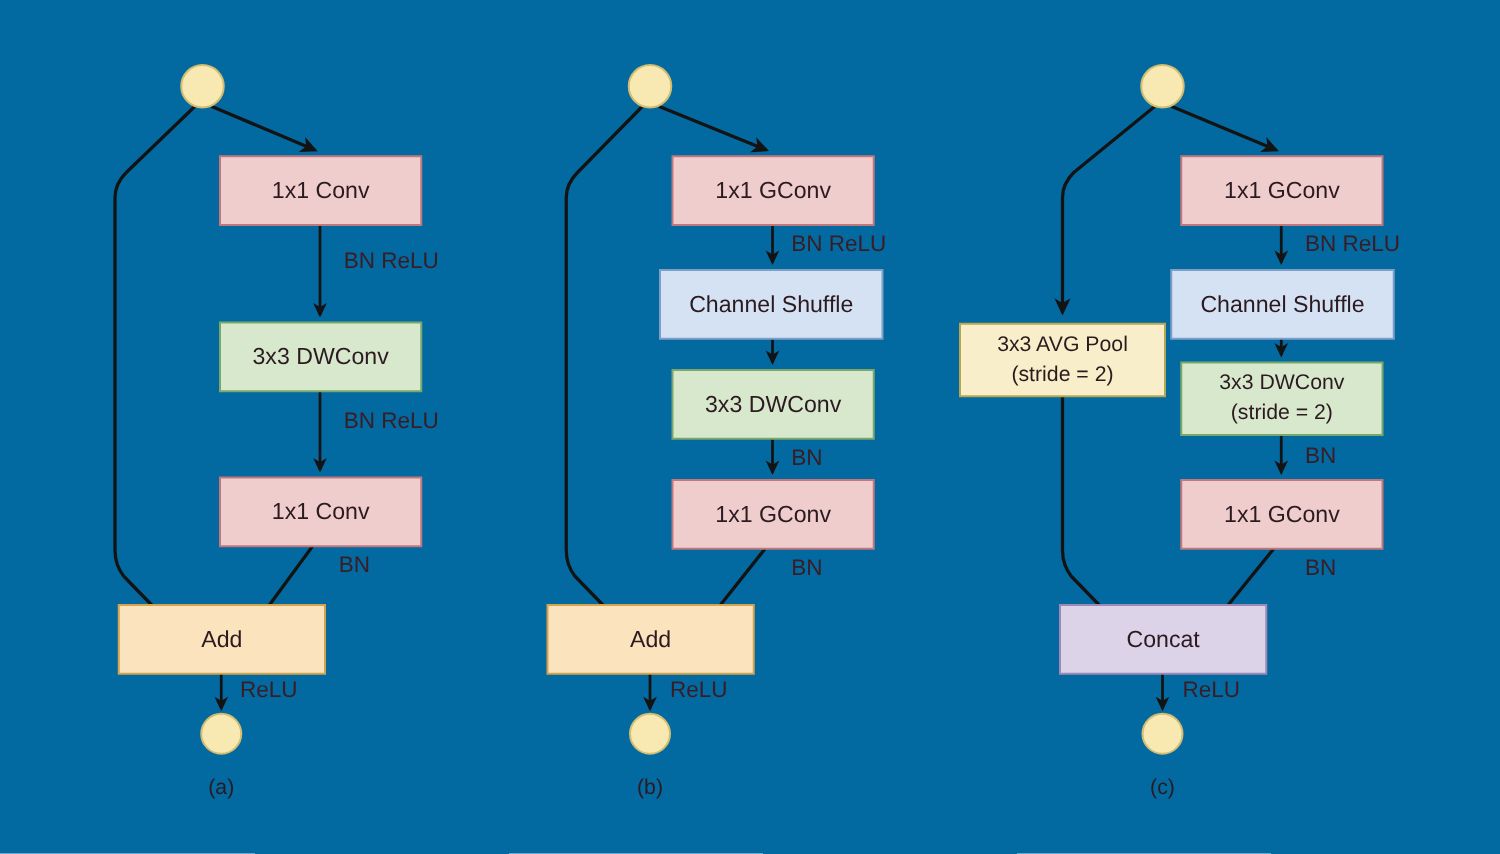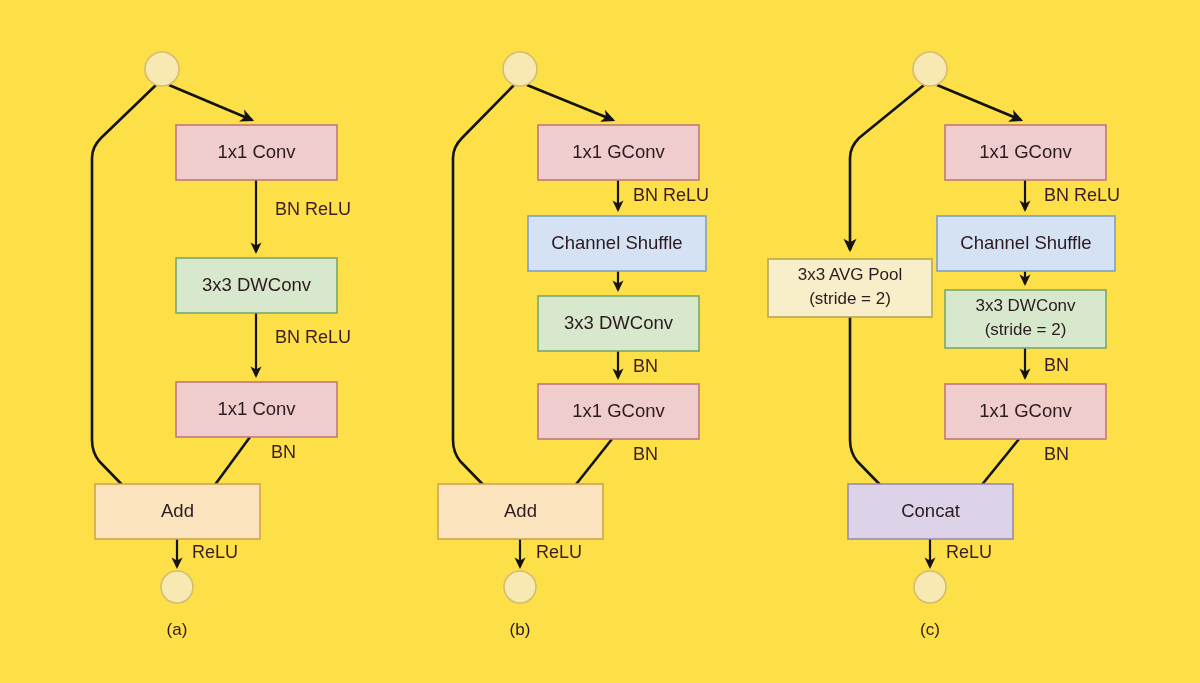--- a/index.html
+++ b/index.html
@@ -4,21 +4,21 @@
 <style>
   html, body {
     margin: 0;
     padding: 0;
     background: #ffffff;
   }
   #canvas {
     position: relative;
     width: 1200px;
     height: 683px;
-    background: #fde047;
+    background: #0369a1;
     font-family: "Liberation Sans", sans-serif;
     overflow: hidden;
   }
   svg.diagram {
     position: absolute;
     top: 0;
     left: 0;
     width: 1200px;
     height: 683px;
   }

